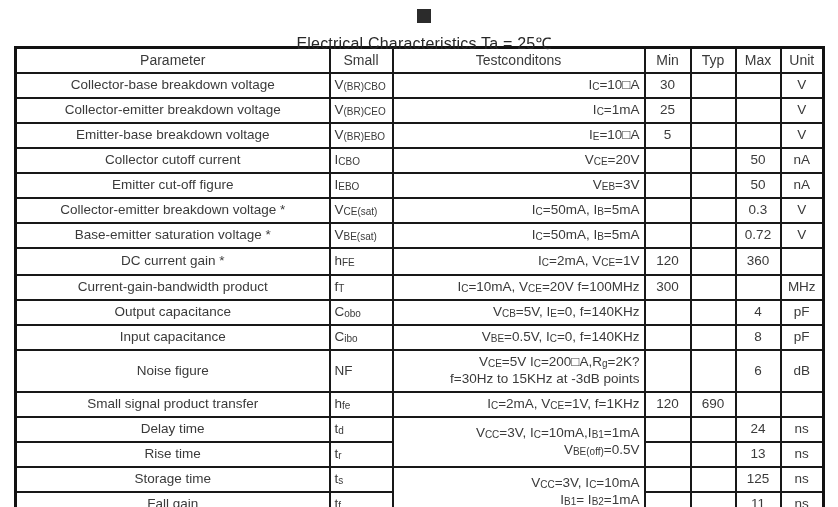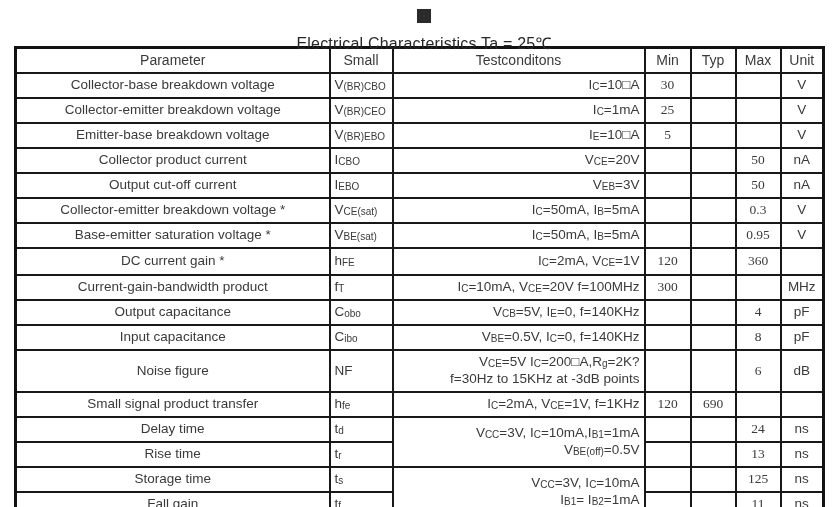--- a/index.html
+++ b/index.html
@@ -57,21 +57,21 @@
     font-size: 14px;
     height: 23px;
     padding: 0;
   }
   tr.r25 > td { height: 23px; }
   tr.r27 > td { height: 25px; }
   tr.r42 > td { height: 40px; }
   td.c-param { text-align: center; padding-left: 7px; }
   td.c-sym   { padding: 0 2px; }
   td.c-cond  { text-align: right; padding-left: 6px; font-size: 13px; }
-  td.c-num   { text-align: center; font-size: 14px; padding: 0 2px; font-family: Liberation Serif, serif; }
+  td.c-num   { text-align: center; font-size: 14px; padding: 0 2px; }
   td.c-unit  { text-align: center; font-size: 13.5px; padding: 0 2px; }
   td.wrap    { white-space: normal; line-height: 1.45; }
   sub {
     font-size: 0.74em;
     vertical-align: -0.06em;
     line-height: 1;
     letter-spacing: 0;
   }
 </style>
 </head>
@@ -125,30 +125,30 @@
     <tr class="r25">
       <td class="c-param">Emitter-base breakdown voltage</td>
       <td class="c-sym">V<sub>(BR)EBO</sub></td>
       <td class="c-cond">I<sub>E</sub>=10□A</td>
       <td class="c-num">5</td>
       <td class="c-num"></td>
       <td class="c-num"></td>
       <td class="c-unit">V</td>
     </tr>
     <tr class="r25">
-      <td class="c-param">Collector product current</td>
+      <td class="c-param">Collector cutoff current</td>
       <td class="c-sym">I<sub>CBO</sub></td>
       <td class="c-cond">V<sub>CE</sub>=20V</td>
       <td class="c-num"></td>
       <td class="c-num"></td>
       <td class="c-num">50</td>
       <td class="c-unit">nA</td>
     </tr>
     <tr class="r25">
-      <td class="c-param">Output cut-off current</td>
+      <td class="c-param">Emitter cut-off figure</td>
       <td class="c-sym">I<sub>EBO</sub></td>
       <td class="c-cond">V<sub>EB</sub>=3V</td>
       <td class="c-num"></td>
       <td class="c-num"></td>
       <td class="c-num">50</td>
       <td class="c-unit">nA</td>
     </tr>
     <tr class="r25">
       <td class="c-param">Collector-emitter breakdown voltage  *</td>
       <td class="c-sym">V<sub>CE(sat)</sub></td>
@@ -157,21 +157,21 @@
       <td class="c-num"></td>
       <td class="c-num">0.3</td>
       <td class="c-unit">V</td>
     </tr>
     <tr class="r25">
       <td class="c-param">Base-emitter saturation voltage  *</td>
       <td class="c-sym">V<sub>BE(sat)</sub></td>
       <td class="c-cond">I<sub>C</sub>=50mA, I<sub>B</sub>=5mA</td>
       <td class="c-num"></td>
       <td class="c-num"></td>
-      <td class="c-num">0.95</td>
+      <td class="c-num">0.72</td>
       <td class="c-unit">V</td>
     </tr>
     <tr class="r27">
       <td class="c-param">DC current gain  *</td>
       <td class="c-sym">h<sub>FE</sub></td>
       <td class="c-cond">I<sub>C</sub>=2mA, V<sub>CE</sub>=1V</td>
       <td class="c-num">120</td>
       <td class="c-num"></td>
       <td class="c-num">360</td>
       <td class="c-unit"></td>

